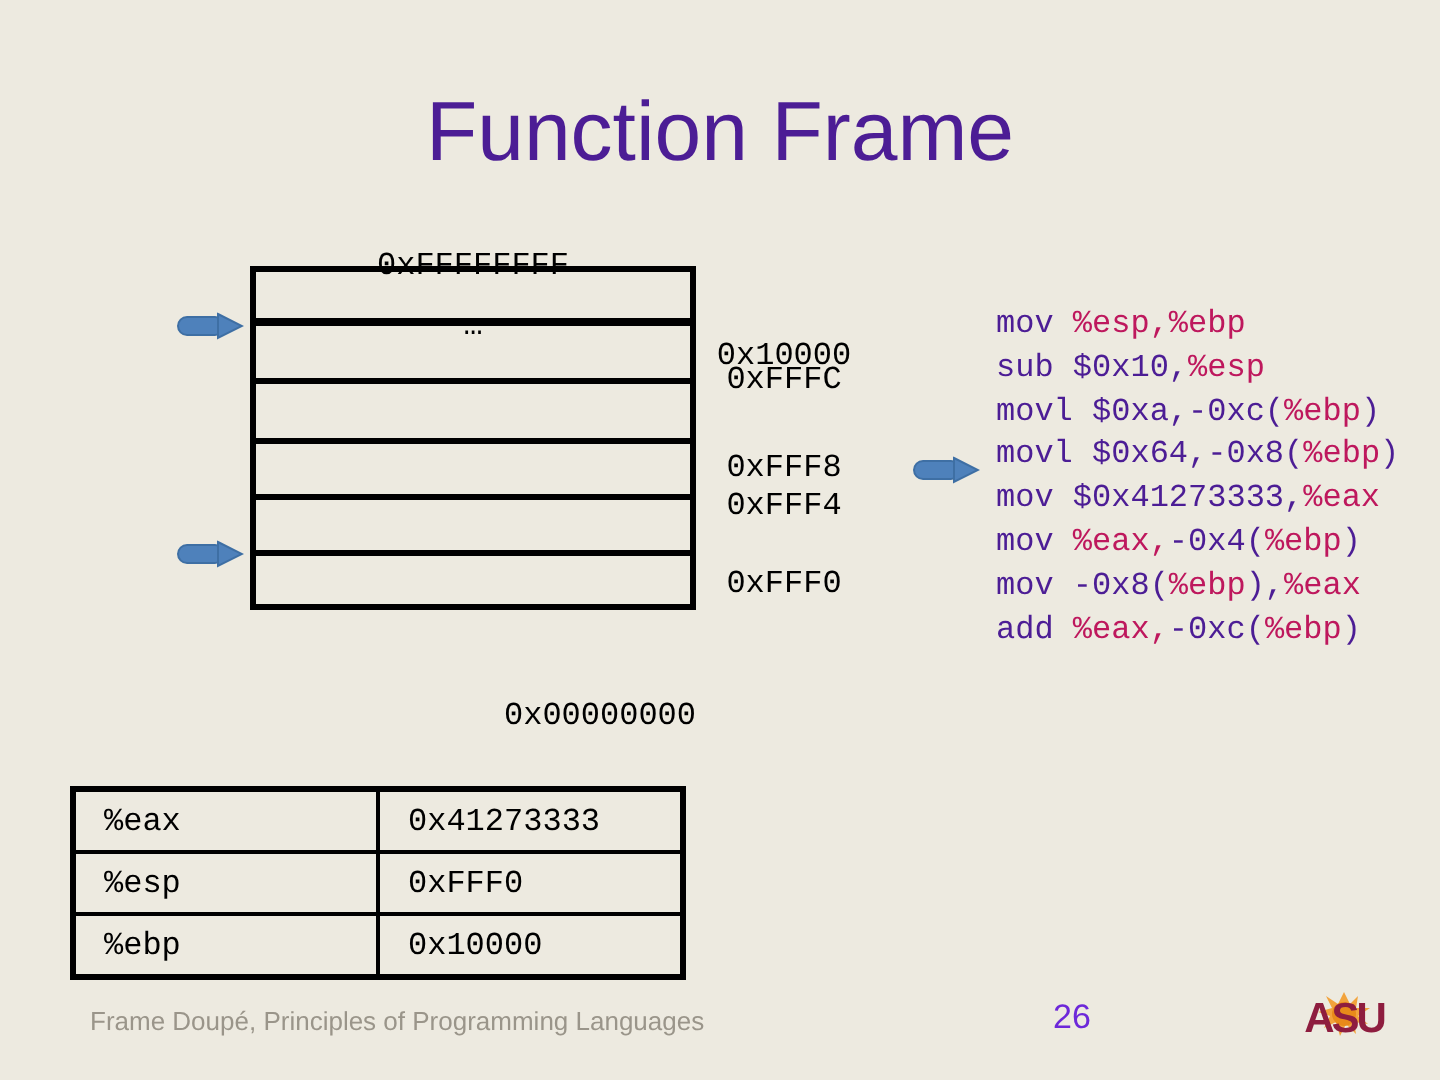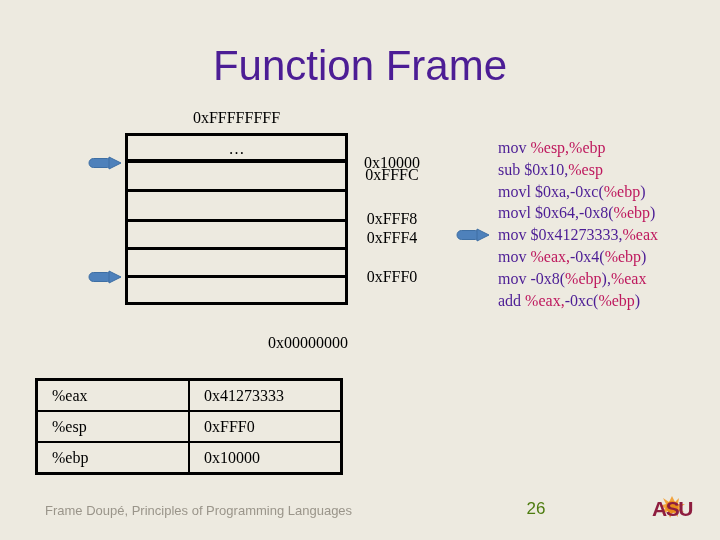--- a/index.html
+++ b/index.html
@@ -1,21 +1,21 @@
 <!DOCTYPE html>
 <html><head>
 <meta charset="utf-8">
 <style>
   html,body{margin:0;padding:0;}
   body{
     width:720px;height:540px;position:relative;overflow:hidden;
     background:#EDEAE0;
     font-family:"Liberation Sans",sans-serif;
   }
-  .mono{font-family:Liberation Serif, serif;}
+  .mono{font-family:Liberation Mono, monospace;margin-top:15px;}
   .title{
     position:absolute;top:42px;left:0;width:720px;
     text-align:center;font-size:42px;color:#4c1d95;
     font-family:"Liberation Sans",sans-serif;
   }
   .mem-top-label,.mem-bottom-label{
     position:absolute;left:125px;width:223px;text-align:center;
     font-size:16px;color:#000;
   }
   .mem-top-label{top:109px;}
@@ -51,21 +51,21 @@
   }
   .reg-table{border:3px solid #000;}
   .reg-table .col-name{width:136px;}
   .reg-table .col-val{width:136px;}
   .footer-credit{
     position:absolute;left:45px;top:503px;
     font-size:13px;color:#9A958A;
   }
   .page-number{
     position:absolute;left:518px;top:499px;width:36px;text-align:center;
-    font-size:17px;color:#4d7c0f;
+    font-size:17px;color:#6d28d9;
   }
   .asu-logo{position:absolute;left:651px;top:496px;}
 </style>
 </head>
 <body>
 
 <div class="title">Function Frame</div>
 
 <div class="mem-top-label mono">0xFFFFFFFF</div>
 

